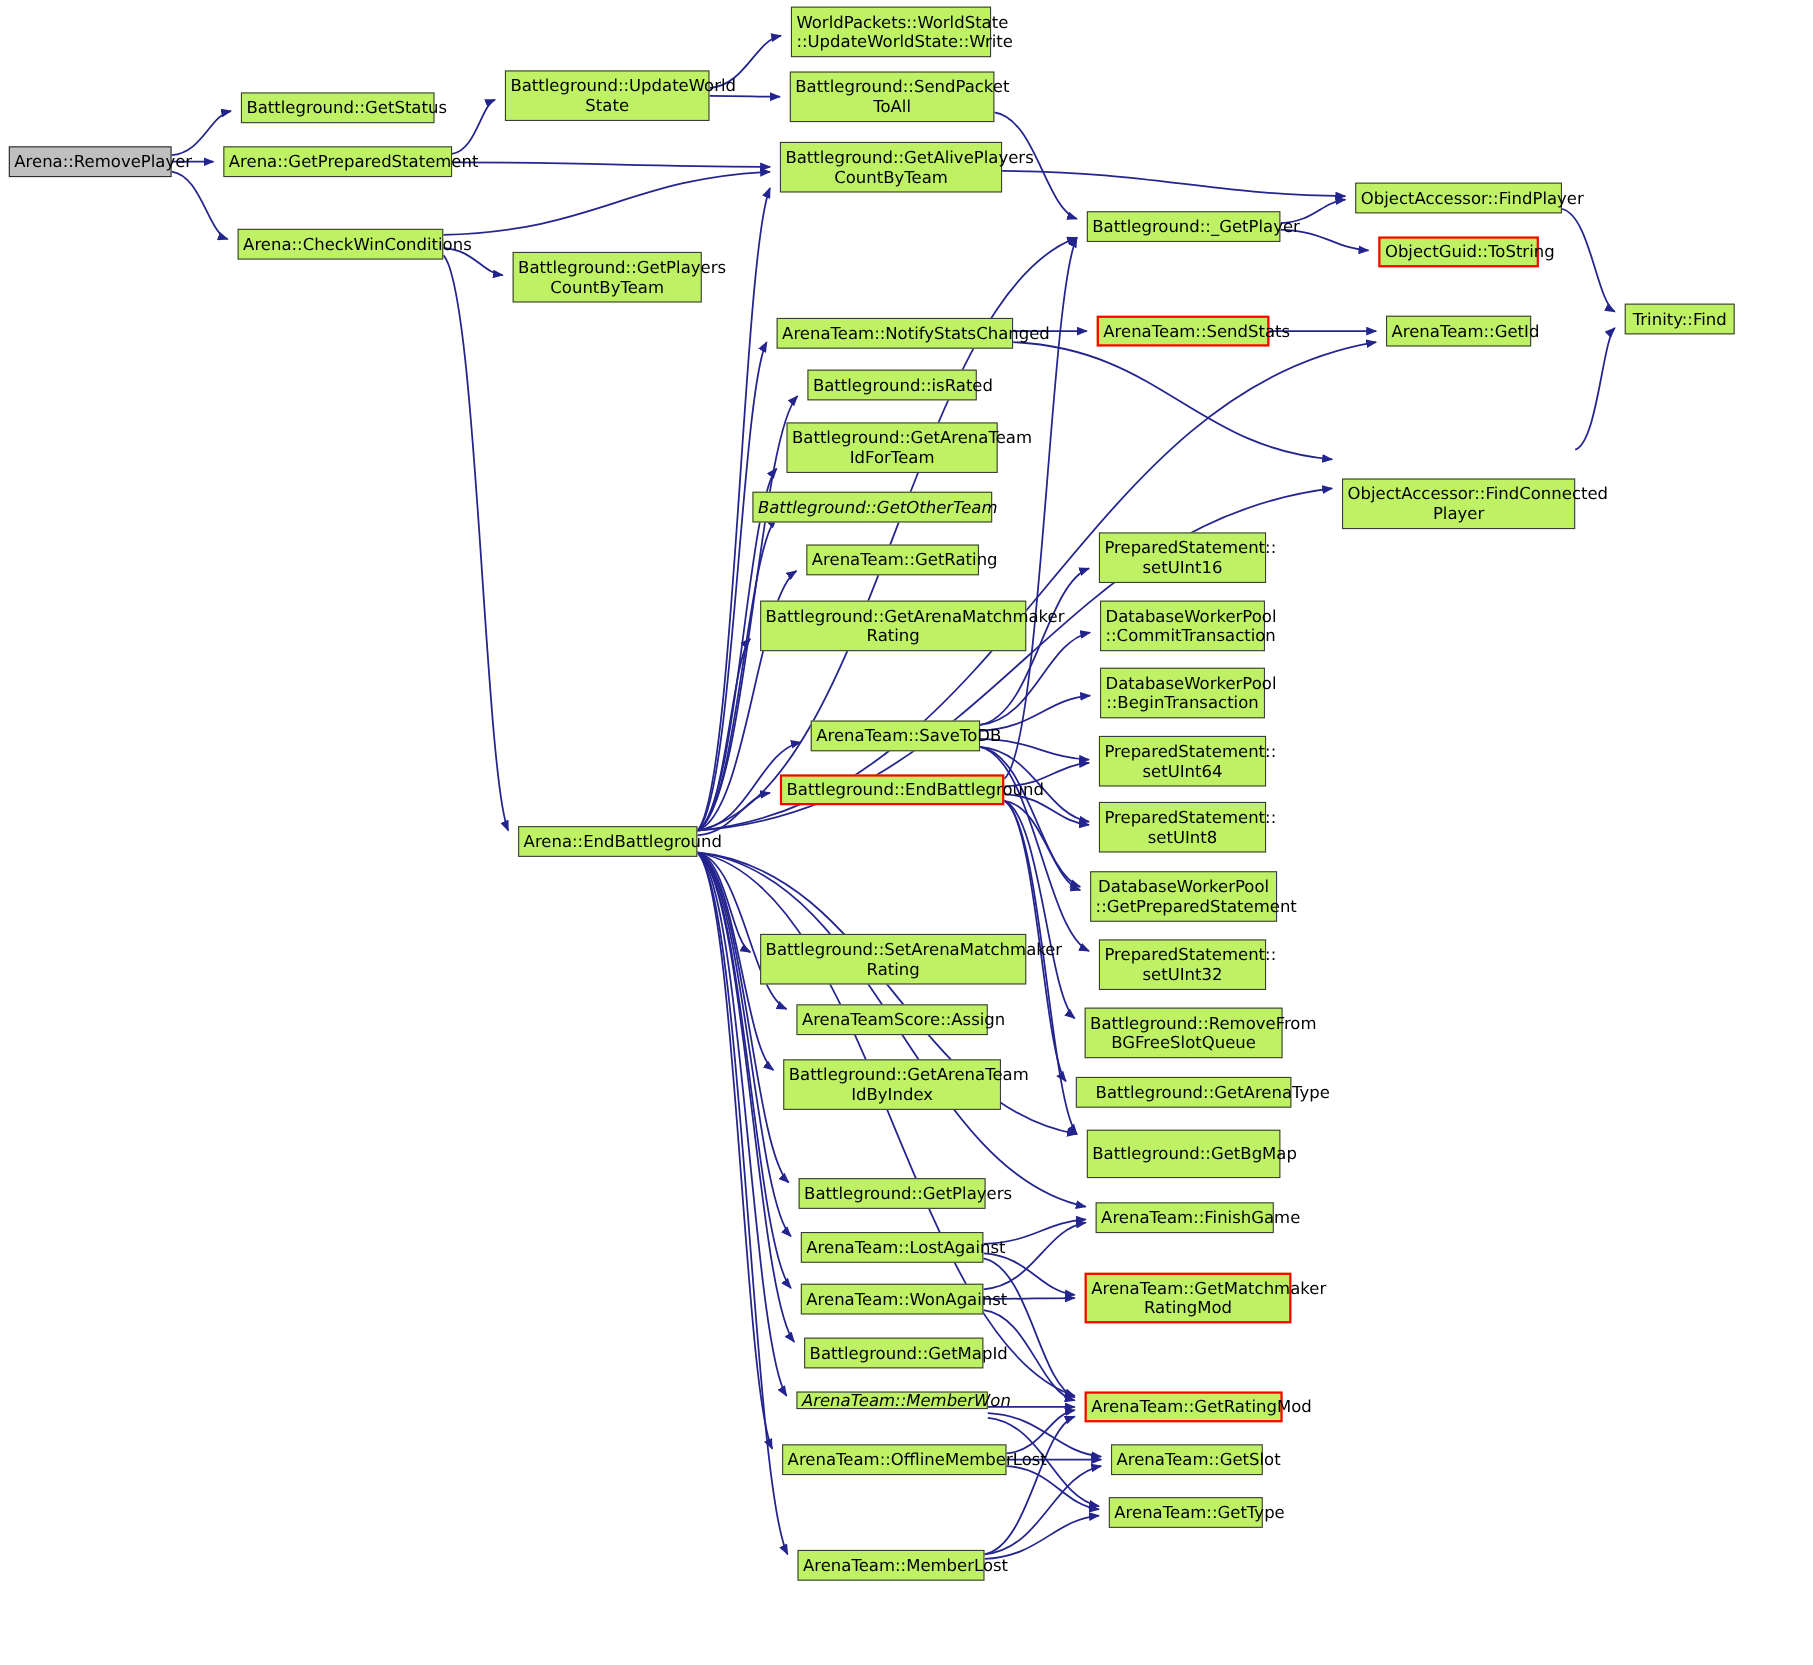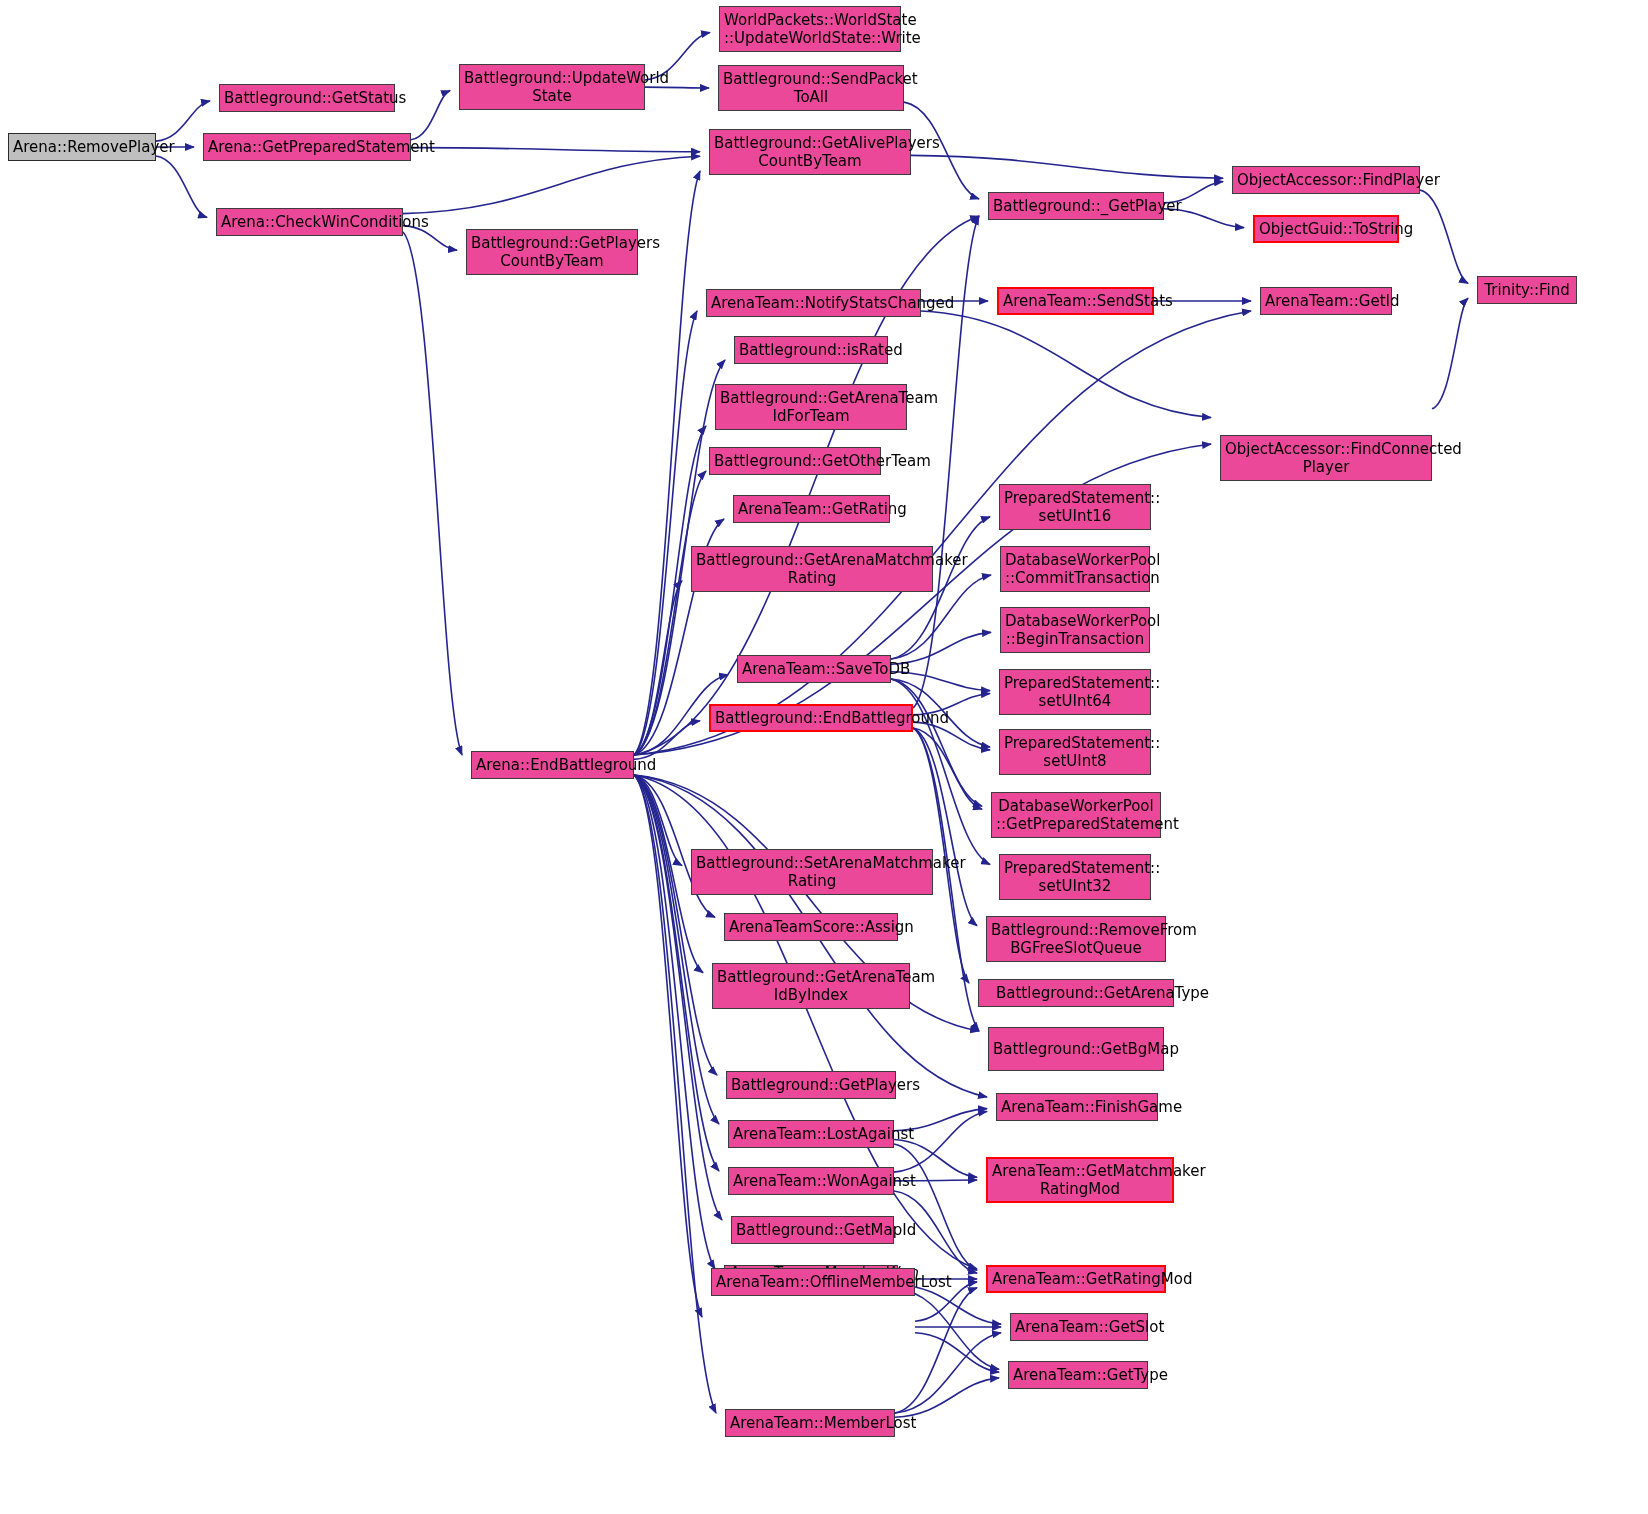--- a/index.html
+++ b/index.html
@@ -8,21 +8,21 @@
     width:1648px;height:1514px;
     background:#ffffff;
     font-family:"DejaVu Sans","Liberation Sans",sans-serif;
     overflow:hidden;
   }
   svg#edges{position:absolute;left:0;top:0;width:1648px;height:1514px;}
   .node{
     position:absolute;
     box-sizing:border-box;
     border:1px solid #3c3c3c;
-    background:#ec4899;
+    background:#bef264;
     color:#000000;
     font-size:15px;
     line-height:18px;
     display:flex;
     align-items:center;
     justify-content:center;
     text-align:center;
     padding:2px 4px;
     white-space:pre-line;
     z-index:5;
@@ -137,21 +137,21 @@
       <div class="node hot" style="left: 1253px; top: 215px; width: 146px; height: 28px;"><span>ObjectGuid::ToString</span></div>
       <div class="node" style="left: 1477px; top: 276px; width: 100px; height: 28px;"><span>Trinity::Find</span></div>
       <div class="node" style="left: 706px; top: 289px; width: 215px; height: 28px;"><span>ArenaTeam::NotifyStatsChanged</span></div>
       <div class="node hot" style="left: 997px; top: 287px; width: 157px; height: 28px;"><span>ArenaTeam::SendStats</span></div>
       <div class="node" style="left: 1260px; top: 287px; width: 132px; height: 28px;"><span>ArenaTeam::GetId</span></div>
       <div class="node" style="left: 1220px; top: 402px; width: 212px; height: 46px; margin-top: 33px;"><span>ObjectAccessor::FindConnected
 Player</span></div>
       <div class="node" style="left: 734px; top: 336px; width: 154px; height: 28px;"><span>Battleground::isRated</span></div>
       <div class="node" style="left: 715px; top: 384px; width: 192px; height: 46px;"><span>Battleground::GetArenaTeam
 IdForTeam</span></div>
-      <div class="node" style="left: 709px; top: 447px; width: 172px; height: 28px;"><span>Battleground::GetOtherTeam</span></div>
+      <div class="node" style="left: 684px; top: 447px; width: 218px; height: 28px; font-style: italic;"><span>Battleground::GetOtherTeam</span></div>
       <div class="node" style="left: 733px; top: 495px; width: 157px; height: 28px;"><span>ArenaTeam::GetRating</span></div>
       <div class="node" style="left: 691px; top: 546px; width: 242px; height: 46px;"><span>Battleground::GetArenaMatchmaker
 Rating</span></div>
       <div class="node" style="left: 999px; top: 484px; width: 152px; height: 46px;"><span>PreparedStatement::
 setUInt16</span></div>
       <div class="node" style="left: 1000px; top: 546px; width: 150px; height: 46px;"><span>DatabaseWorkerPool
 ::CommitTransaction</span></div>
       <div class="node" style="left: 1000px; top: 607px; width: 150px; height: 46px;"><span>DatabaseWorkerPool
 ::BeginTransaction</span></div>
       <div class="node" style="left: 737px; top: 655px; width: 154px; height: 28px;"><span>ArenaTeam::SaveToDB</span></div>
@@ -176,18 +176,18 @@
       <div class="node" style="left: 988px; top: 1027px; width: 176px; height: 44px;"><span>Battleground::GetBgMap</span></div>
       <div class="node" style="left: 726px; top: 1071px; width: 170px; height: 28px;"><span>Battleground::GetPlayers</span></div>
       <div class="node" style="left: 996px; top: 1093px; width: 162px; height: 28px;"><span>ArenaTeam::FinishGame</span></div>
       <div class="node" style="left: 728px; top: 1120px; width: 166px; height: 28px;"><span>ArenaTeam::LostAgainst</span></div>
       <div class="node hot" style="left: 986px; top: 1157px; width: 188px; height: 46px;"><span>ArenaTeam::GetMatchmaker
 RatingMod</span></div>
       <div class="node" style="left: 728px; top: 1167px; width: 166px; height: 28px;"><span>ArenaTeam::WonAgainst</span></div>
       <div class="node" style="left: 731px; top: 1216px; width: 163px; height: 28px;"><span>Battleground::GetMapId</span></div>
       <div class="node" style="left: 724px; top: 1265px; width: 174px; height: 16px; font-style: italic;"><span>ArenaTeam::MemberWon</span></div>
       <div class="node hot" style="left: 986px; top: 1265px; width: 180px; height: 28px;"><span>ArenaTeam::GetRatingMod</span></div>
-      <div class="node" style="left: 711px; top: 1268px; width: 204px; height: 28px;"><span>ArenaTeam::OfflineMemberLost</span></div>
+      <div class="node" style="left: 711px; top: 1313px; width: 204px; height: 28px;"><span>ArenaTeam::OfflineMemberLost</span></div>
       <div class="node" style="left: 1010px; top: 1313px; width: 138px; height: 28px;"><span>ArenaTeam::GetSlot</span></div>
       <div class="node" style="left: 1008px; top: 1361px; width: 140px; height: 28px;"><span>ArenaTeam::GetType</span></div>
       <div class="node" style="left: 725px; top: 1409px; width: 170px; height: 28px;"><span>ArenaTeam::MemberLost</span></div>
     </div>
 </div>
 
 </body></html>

